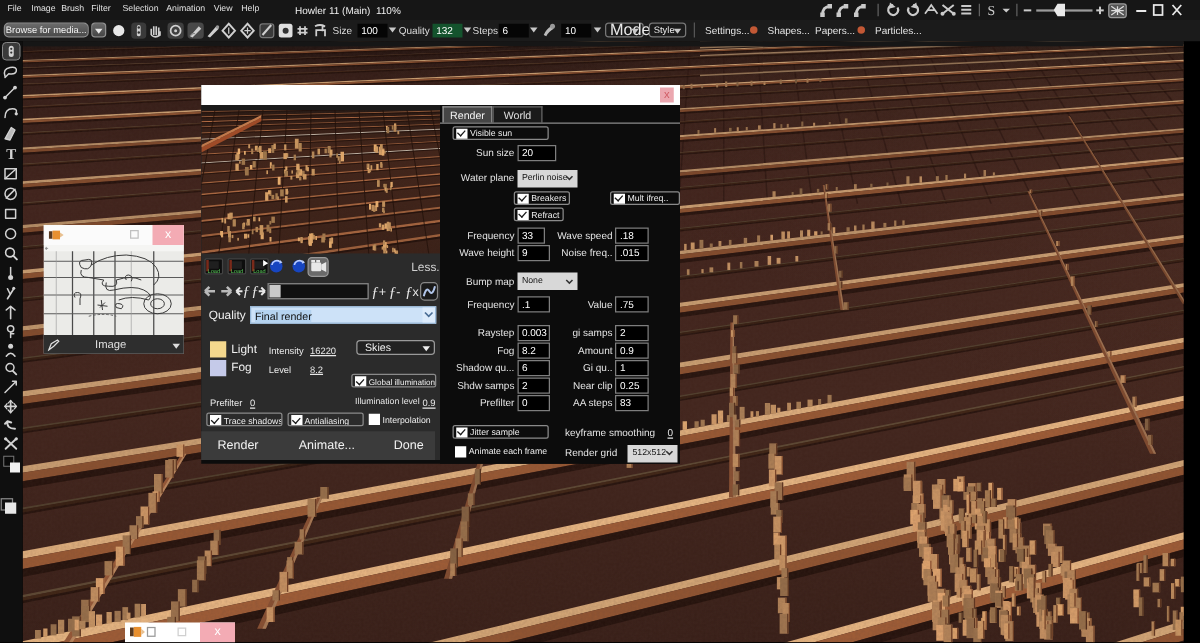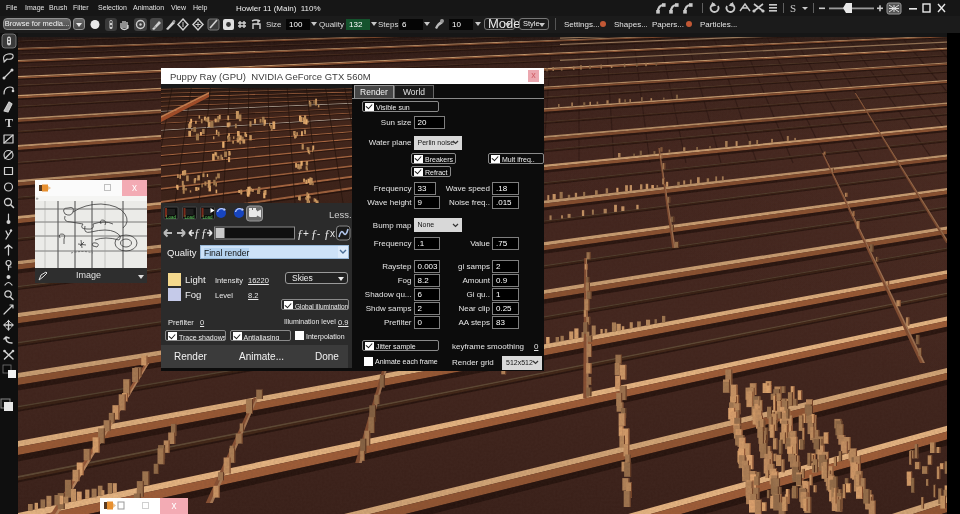--- a/index.html
+++ b/index.html
@@ -1236,21 +1236,20 @@
           <circle cx="13" cy="4" r="1.3" fill="#d2d2d2"></circle>
         </g>
         <rect x="3" y="332" width="8" height="8" fill="#0a0a0a" stroke="#777" stroke-width="0.8"></rect>
         <rect x="8" y="337" width="8" height="8" fill="#f2f2f2"></rect>
         <rect x="1" y="366" width="9" height="9" fill="#111" stroke="#888"></rect>
         <rect x="4" y="369" width="9" height="9" fill="#e8e8e8"></rect>
       </g>
     </svg>
     <div class="ab" style="left:161px;top:68px;width:383px;height:303px;background:#0c0c0c"></div>
     <div class="ab" style="left:161px;top:68px;width:383px;height:16px;background:#fff"></div>
-    <div class="t" style="left:170px;top:71px;font-size:9.5px;color:#3c3c3c">Puppy Ray (GPU)&nbsp; NVIDIA GeForce GTX 560M</div>
     <div class="ab" style="left:528px;top:70px;width:11px;height:12px;background:#eba7af;color:#cf5b63;font-size:9px;line-height:11px;text-align:center">x</div>
     <div class="ab" style="left:161px;top:84px;width:191px;height:284px;background:#2b2b2b"></div>
     <div class="ab" style="left:161px;top:84px;width:191px;height:119px;overflow:hidden">
       <svg width="191" height="119" viewBox="0 0 191 119" style="position:absolute;left:0;top:0">
         <defs>
           <linearGradient id="pbg" x1="0" y1="0" x2="0" y2="1">
 <stop offset="0" stop-color="#1b1b1b"></stop>
             <stop offset="0.06" stop-color="#2c1a13"></stop>
 <stop offset="0.3" stop-color="#42251a"></stop>
             <stop offset="1" stop-color="#3a2118"></stop>

